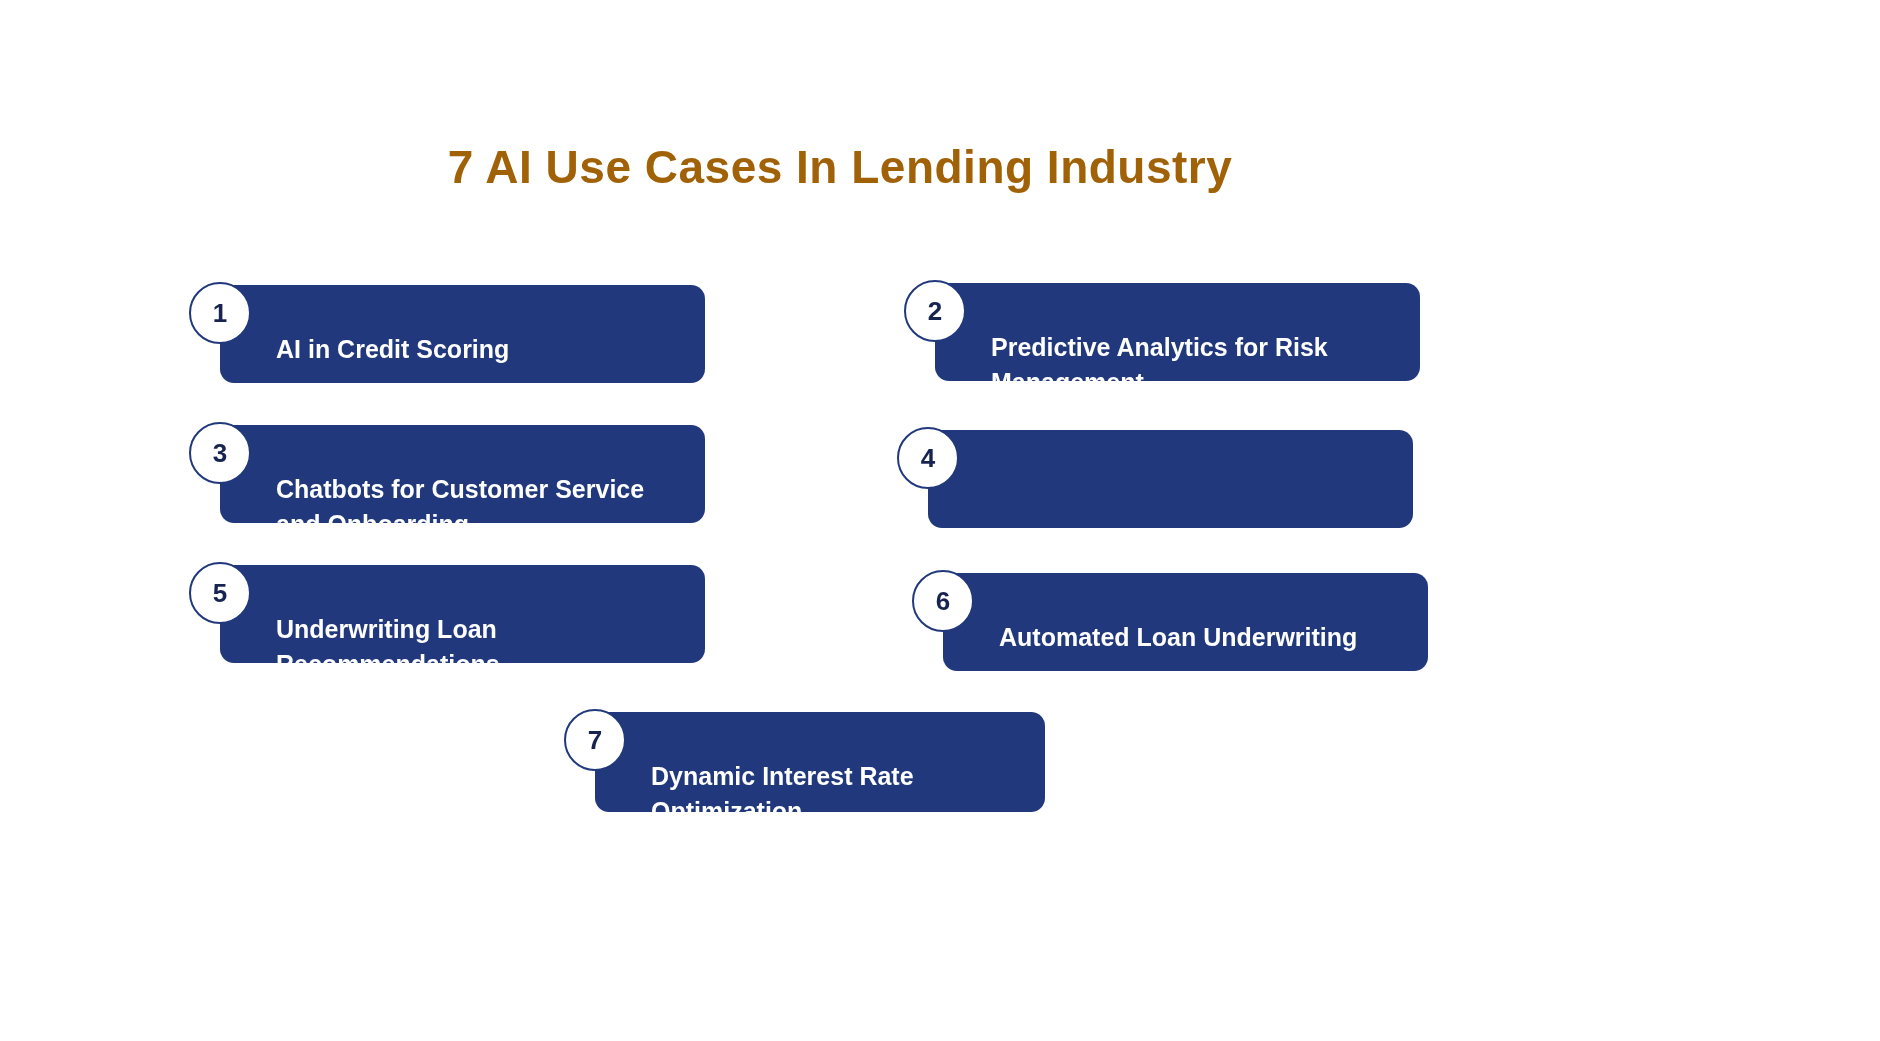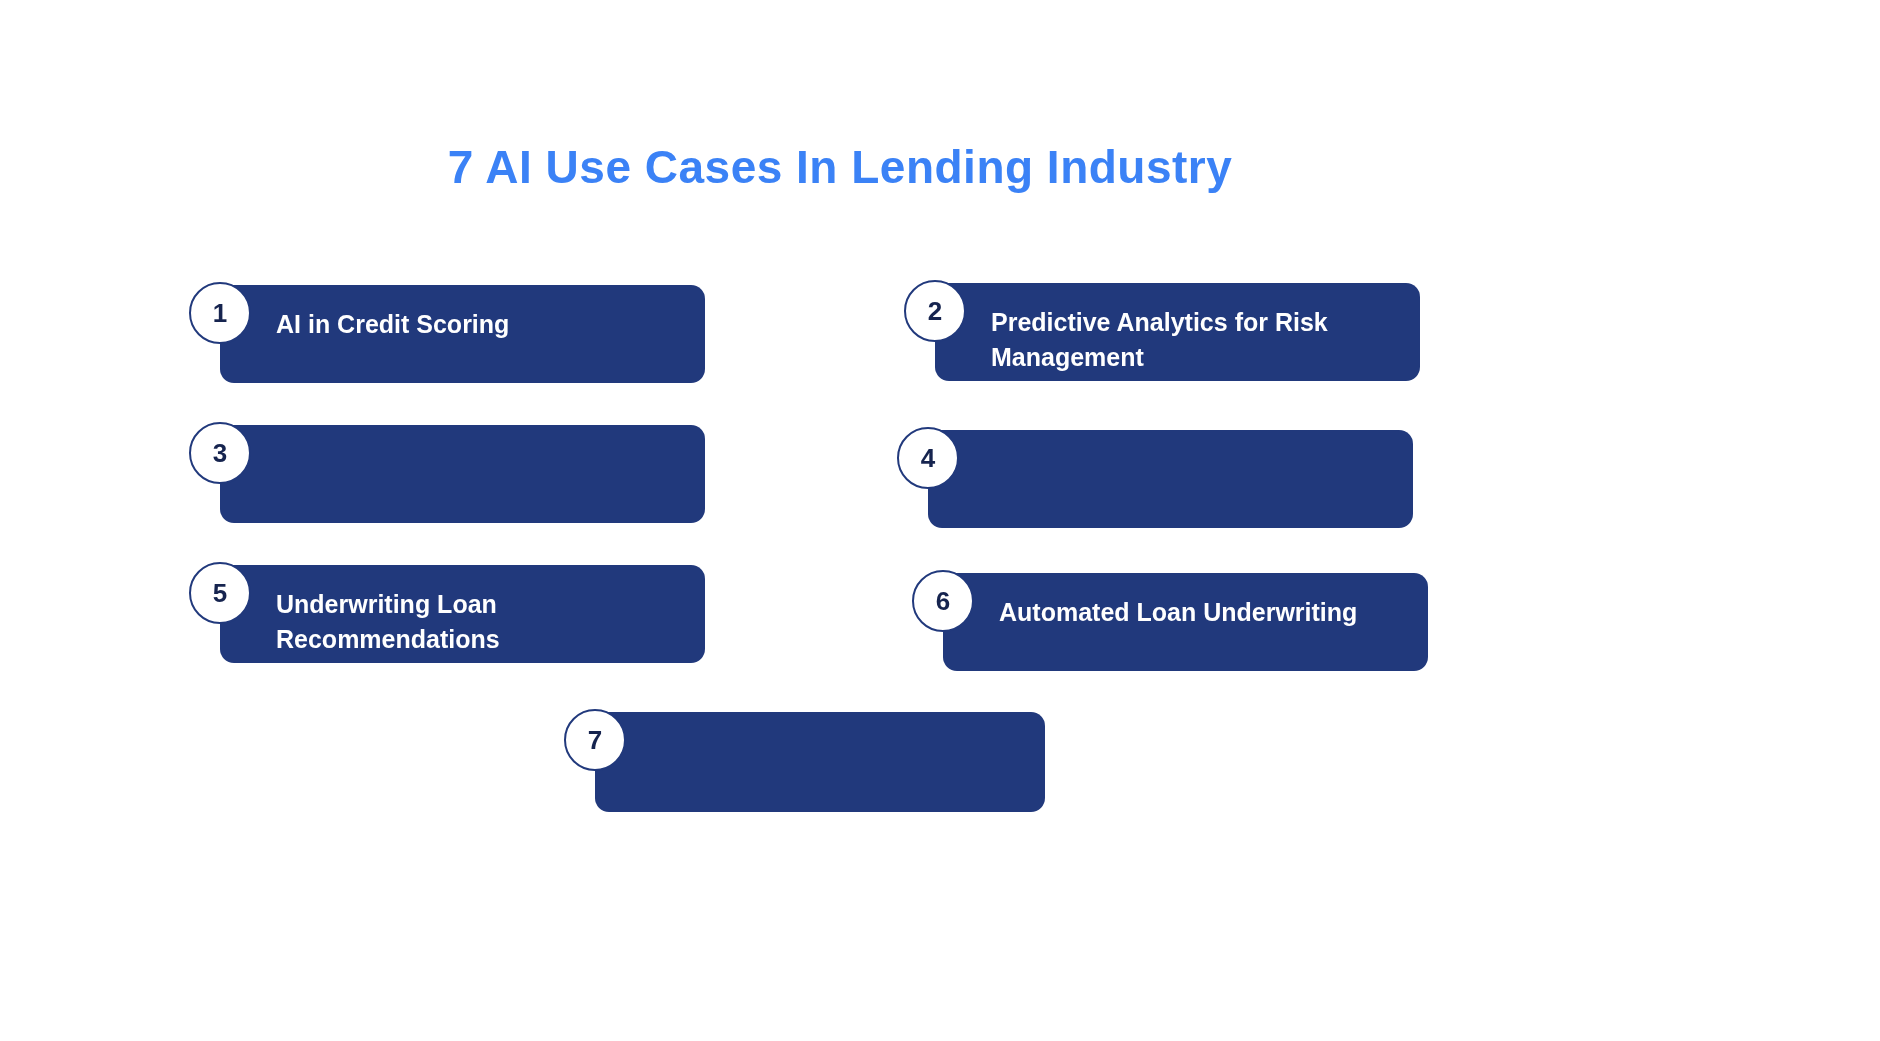--- a/index.html
+++ b/index.html
@@ -18,21 +18,21 @@
   .title {
     position: absolute;
     left: 330px;
     top: 140px;
     width: 1020px;
     margin: 0;
     text-align: center;
     font-size: 46px;
     font-weight: 700;
     letter-spacing: 0.5px;
-    color: #3b82f6;
+    color: #a16207;
   }
   .card {
     position: absolute;
     box-sizing: border-box;
     background: #21397c;
     border-radius: 14px;
     color: #ffffff;
     padding: 22px 28px 20px 56px;
     font-size: 25px;
     font-weight: 700;
@@ -58,20 +58,21 @@
     display: flex;
     align-items: center;
     justify-content: center;
     font-size: 26px;
     font-weight: 700;
     color: #16244f;
   }
   .label {
     display: block;
     max-width: 100%;
+    margin-top: 25px;
   }
 </style>
 </head>
 <body>
 
 <div class="canvas">
 
   <h1 class="title">7 AI Use Cases In Lending Industry</h1>
 
   <div class="card card-1">
@@ -85,20 +86,21 @@
     <div class="badge">
       <span>2</span>
     </div>
     <span class="label">Predictive Analytics for Risk Management</span>
   </div>
 
   <div class="card card-3">
     <div class="badge">
       <span>3</span>
     </div>
+    <span class="label">Chatbots for Customer Service and Onboarding</span>
   </div>
 
   <div class="card card-4">
     <div class="badge">
       <span>4</span>
     </div>
   </div>
 
   <div class="card card-5">
     <div class="badge">
@@ -111,15 +113,16 @@
     <div class="badge">
       <span>6</span>
     </div>
     <span class="label">Automated Loan Underwriting</span>
   </div>
 
   <div class="card card-7">
     <div class="badge">
       <span>7</span>
     </div>
+    <span class="label">Dynamic Interest Rate Optimization</span>
   </div>
 
 </div>
 
 </body></html>

